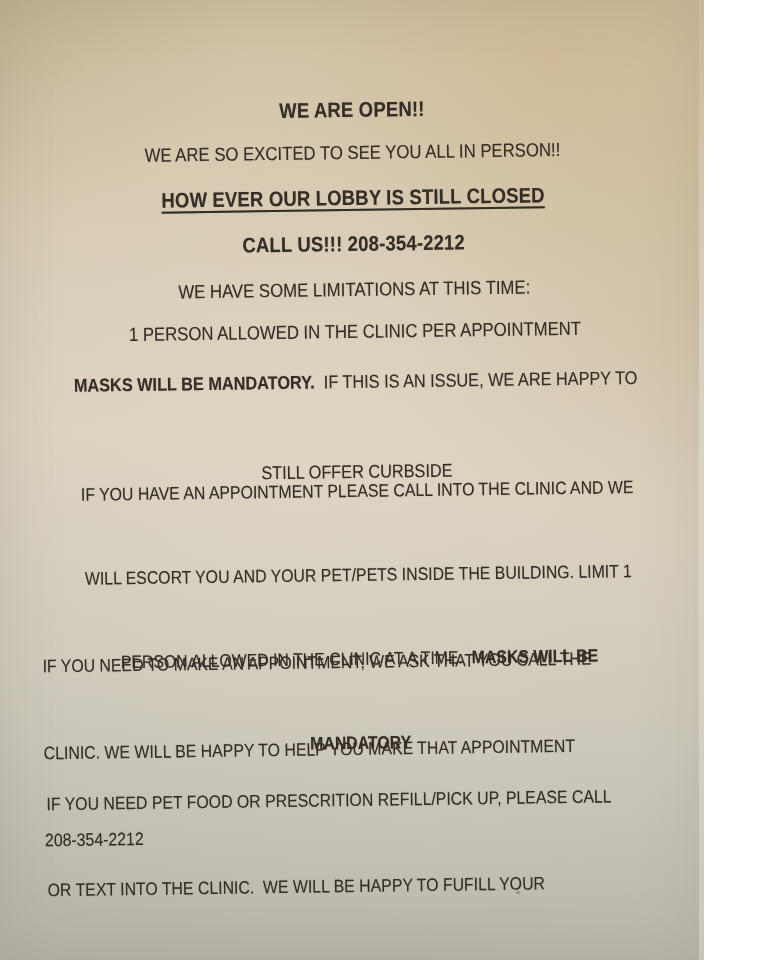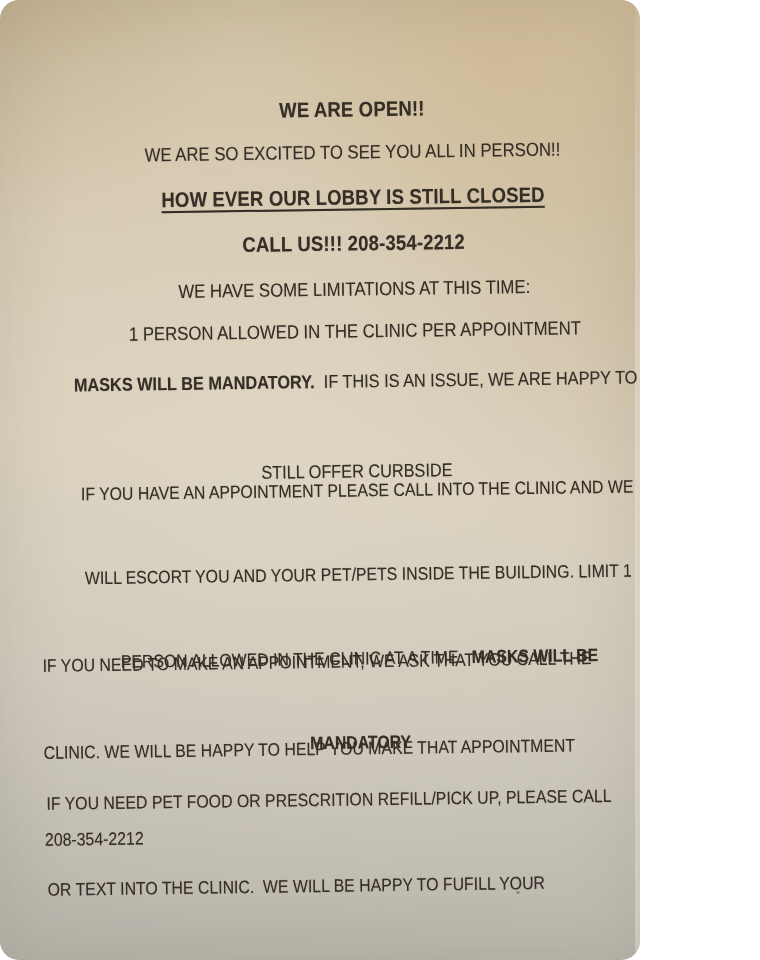--- a/index.html
+++ b/index.html
@@ -8,28 +8,27 @@
     --paper_mid: #d8ceba;
     --paper_bottom: #b7b3aa;
   }
   * { box-sizing: border-box; }
   html, body { margin: 0; padding: 0; }
   body {
     width: 760px; height: 960px; overflow: hidden;
     font-family: "Liberation Sans", sans-serif;
   }
   .photo {
-    position: relative; width: 640px; height: 960px; overflow: hidden;
+    position: relative; width: 704px; height: 960px; overflow: hidden;
     background:
       radial-gradient(50% 35% at 78% 6%, rgba(206,180,136,0.45), transparent 70%),
       radial-gradient(120% 70% at 42% 46%, rgba(228,220,204,0.50), transparent 75%),
       radial-gradient(60% 40% at 0% 0%, rgba(125,100,66,0.16), transparent 60%),
       radial-gradient(70% 45% at 100% 30%, rgba(170,140,95,0.18), transparent 65%),
       linear-gradient(186deg, var(--paper_top) 0%, #d3c5aa 20%, var(--paper_mid) 48%, #cbc6ba 72%, var(--paper_bottom) 100%);
-    border-radius: 19px;
   }
   .photo::after {
     content: ""; position: absolute; inset: 0; pointer-events: none;
     box-shadow: inset 0 0 70px rgba(95,84,62,0.14);
   }
   .edge-highlight {
     position: absolute; top: 0; right: 0; bottom: 0; width: 5px;
     background: linear-gradient(to bottom, rgba(242,234,216,0.15), rgba(240,234,220,0.55) 35%, rgba(236,232,224,0.5));
   }
   .speck {

